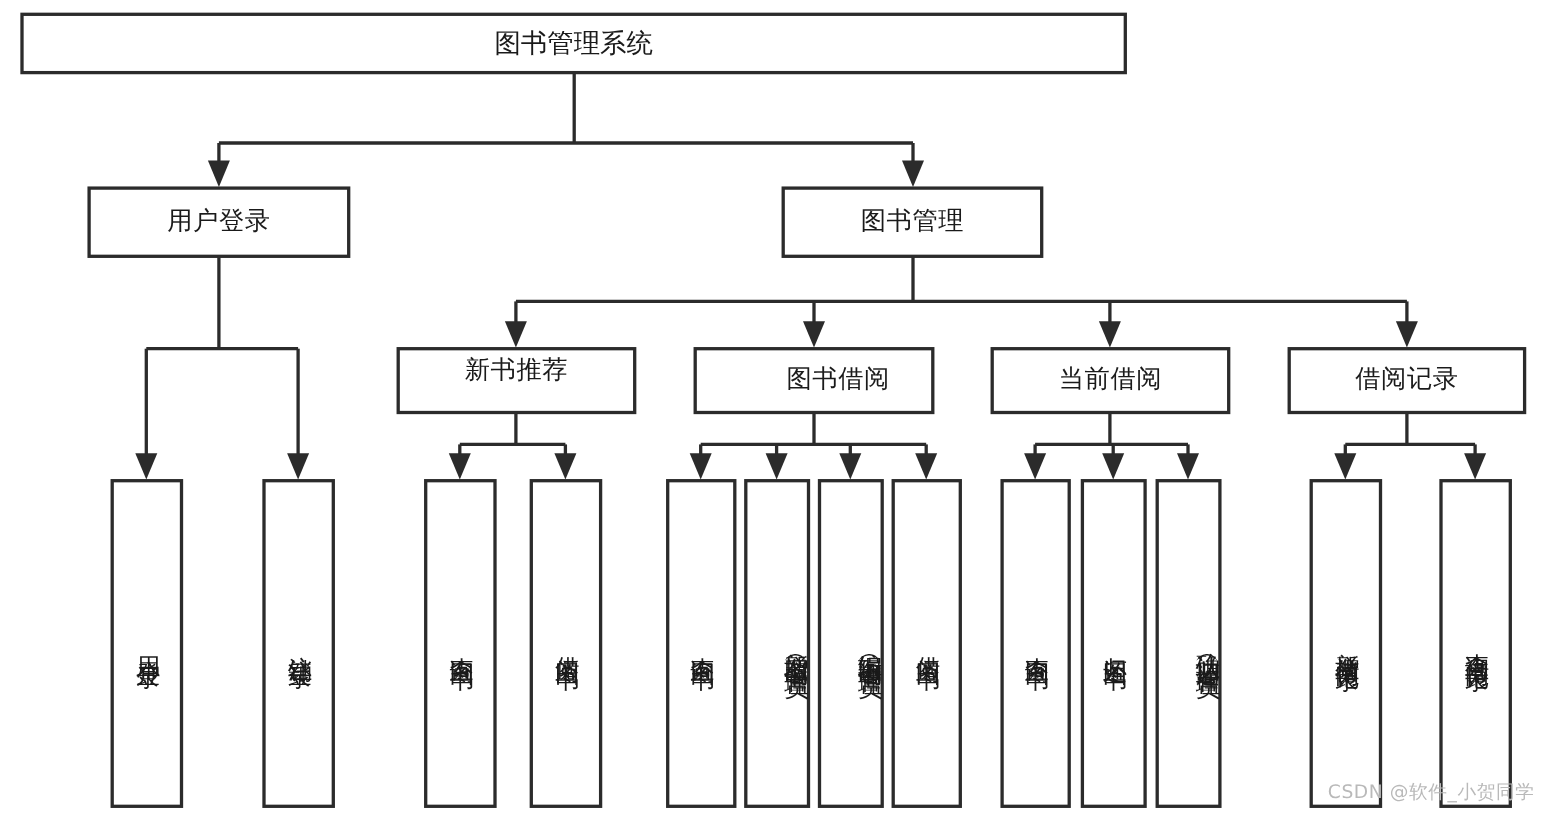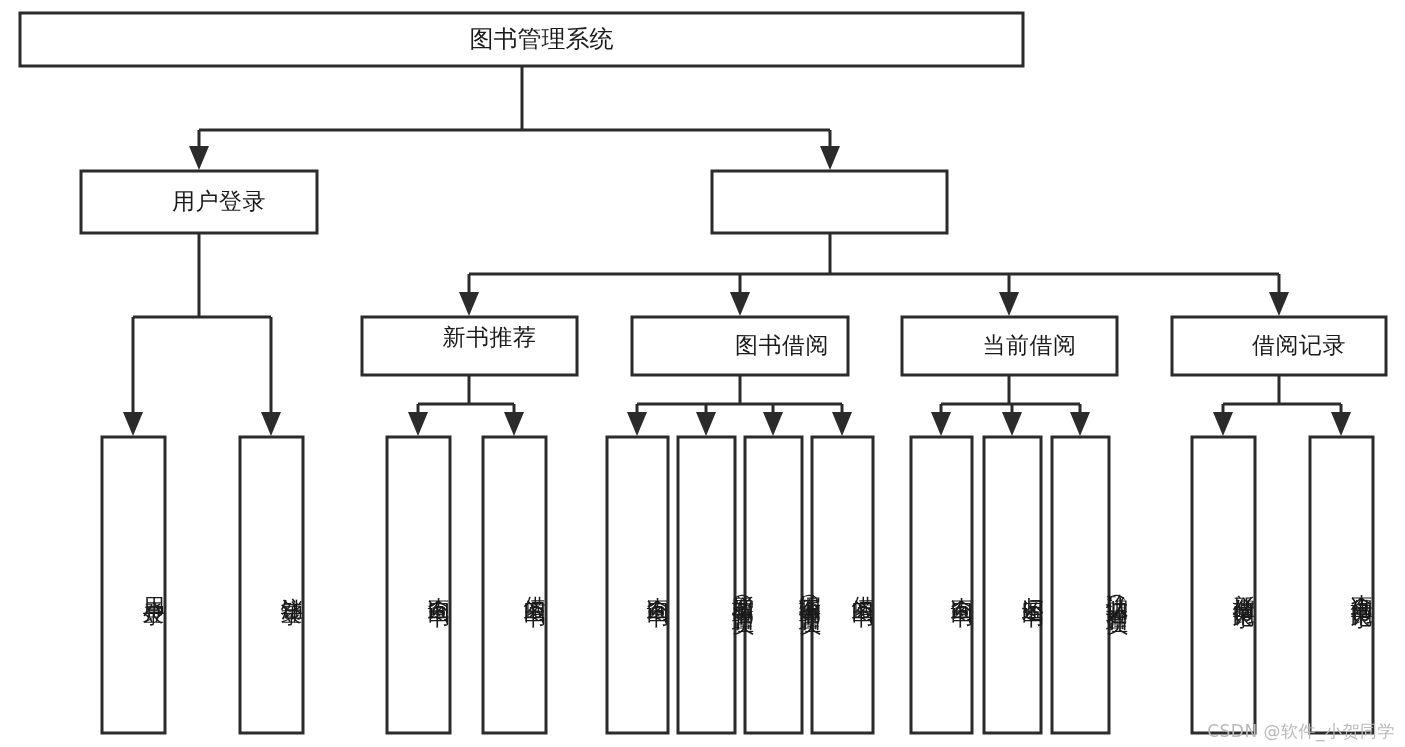--- a/index.html
+++ b/index.html
@@ -44,40 +44,39 @@
   .node-label {
     position: absolute;
     display: flex;
     align-items: center;
     justify-content: center;
     color: #1a1a1a;
     text-align: center;
     line-height: 1.12;
     pointer-events: none;
     box-sizing: border-box;
-    margin-left: 20px;
   }
   .node-label.horizontal {
     font-size: 23px;
     letter-spacing: 0.5px;
   }
   .node-label.root {
     font-size: 24px;
   }
   .node-label.vertical {
     writing-mode: vertical-rl;
     text-orientation: upright;
     font-size: 22px;
     letter-spacing: 3px;
     white-space: nowrap;
   }
   .watermark {
     position: absolute;
     right: 10px;
-    bottom: 4px;
+    bottom: 16px;
     font-size: 17px;
     color: #b9b9b9;
     letter-spacing: 0.5px;
     white-space: nowrap;
     font-family: "DejaVu Sans", "Liberation Sans", sans-serif;
   }
 </style>
 </head>
 <body>
 
@@ -184,20 +183,21 @@
       <path class="connector" d="M 1341 404 L 1341 414"></path>
       <polygon class="arrow-head" points="1213,412 1233,412 1223,436"></polygon>
       <polygon class="arrow-head" points="1331,412 1351,412 1341,436"></polygon>
     </g>
 
   </svg>
 
   <div class="node-label root" style="left:20px; top:13px; width:1003px; height:53px;">图书管理系统</div>
 
   <div class="node-label horizontal" style="left:81px; top:171px; width:236px; height:62px;">用户登录</div>
+  <div class="node-label horizontal" style="left:712px; top:171px; width:235px; height:62px;">图书管理</div>
 
   <div class="node-label vertical" style="left:102px; top:437px; width:63px; height:296px;">用户登录</div>
   <div class="node-label vertical" style="left:240px; top:437px; width:63px; height:296px;">注销登录</div>
 
   <div class="node-label horizontal" style="left:362px; top:317px; width:215px; height:42px;">新书推荐</div>
   <div class="node-label horizontal" style="left:632px; top:317px; width:260px; height:58px;">图书借阅</div>
   <div class="node-label horizontal" style="left:1172px; top:317px; width:214px; height:58px;">借阅记录</div>
   <div class="node-label horizontal" style="left:902px; top:317px; width:215px; height:58px;">当前借阅</div>
 
   <div class="node-label vertical" style="left:387px; top:437px; width:63px; height:296px;">查询图书</div>

